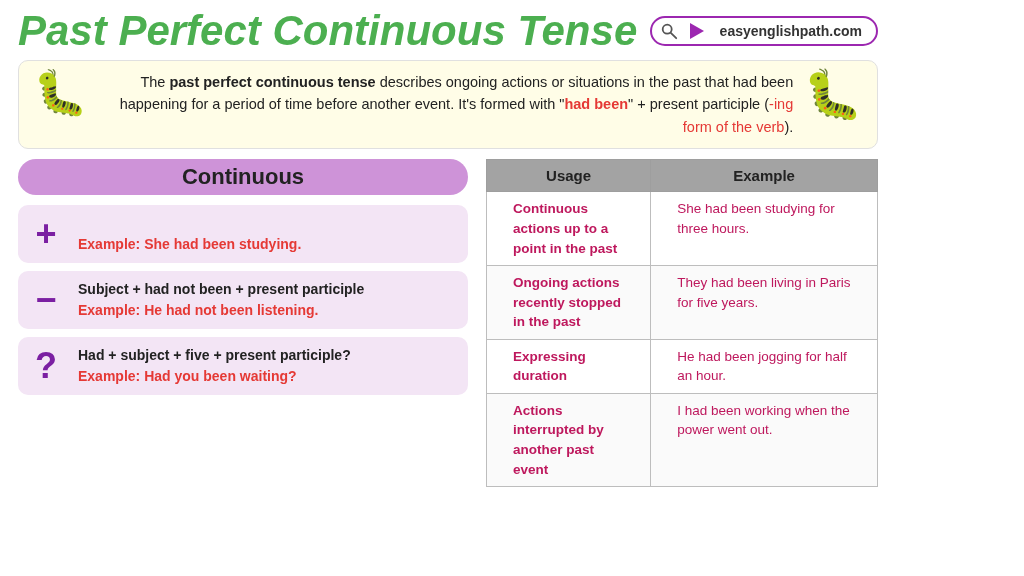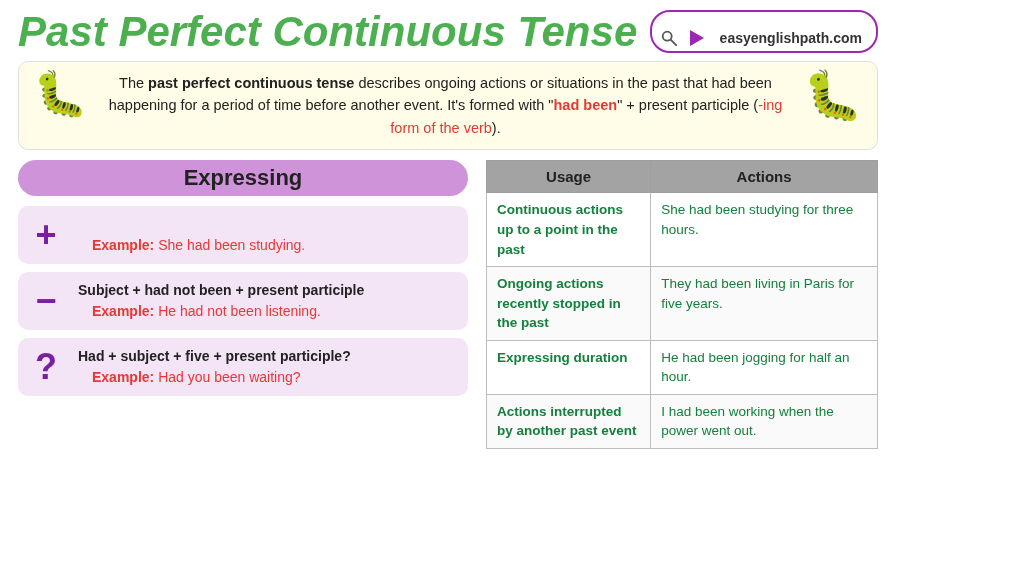--- a/index.html
+++ b/index.html
@@ -30,21 +30,21 @@
       font-weight: 900;
       color: #4CAF50;
       font-style: italic;
       line-height: 1;
     }
     .website-badge {
       display: flex;
       align-items: center;
       border: 2px solid #9c27b0;
       border-radius: 20px;
-      padding: 17px 14px 4px 8px;
+      padding: 4px 14px 4px 8px;
       background: #fff;
       gap: 12px;
     }
     .website-text {
       font-size: 14px;
       font-weight: bold;
       color: #333;
     }
     .search-icon-svg {
       width: 18px; height: 18px;
@@ -71,21 +71,21 @@
     .worm-left {
       font-size: 44px;
       line-height: 1;
       flex-shrink: 0;
     }
     .intro-text {
       font-size: 14.5px;
       color: #222;
       line-height: 1.55;
       flex: 1;
-      text-align: center;
+      text-align: right;
     }
     .intro-text b { color: #222; }
     .intro-text .had-been { color: #e53935; font-weight: bold; }
     .intro-text .ing-form { color: #e53935; }
     .worm-right {
       font-size: 48px;
       line-height: 1;
       flex-shrink: 0;
     }
 
@@ -129,22 +129,22 @@
       min-width: 36px;
       text-align: center;
       line-height: 1;
     }
     .structure-text {
       font-size: 14px;
       color: #222;
       line-height: 1.5;
     }
     .structure-text b { color: #222; }
-    .structure-text .example-label { color: #e53935; font-weight: bold; margin-left: 14px; }
-    .structure-text .example-val { color: #e53935; }
+    .structure-text .example-label { color: #e53935; font-weight: bold; }
+    .structure-text .example-val { color: #e53935; font-weight: bold; }
 
     
     .usage-table-panel {
       flex: 1;
     }
     .usage-table {
       width: 100%;
       border-collapse: collapse;
       font-size: 13.5px;
     }
@@ -152,23 +152,23 @@
       background: #a3a3a3;
       color: #222;
       font-weight: bold;
       font-size: 15px;
       padding: 7px 10px;
       border: 1px solid #9e9e9e;
       text-align: center;
     }
     .usage-table td {
       border: 1px solid #bdbdbd;
-      padding: 7px 10px;
+      padding: 7px 26px;
       vertical-align: top;
-      color: #15803d;
+      color: #be185d;
       line-height: 1.45;
     }
     .usage-table td:first-child {
       font-weight: bold;
       background: #fff;
       width: 42%;
     }
     .usage-table td:last-child {
       background: #fff;
     }
@@ -200,21 +200,21 @@
       The <b>past perfect continuous tense</b> describes ongoing actions or situations in
       the past that had been happening for a period of time before another event. It's
       formed with "<span class="had-been">had been</span>" + present participle (<span class="ing-form">-ing form of the verb</span>).
     </div>
     <div class="worm-right">🐛</div>
   </div>
 
   <div class="bottom-section">
 
     <div class="structures-panel">
-      <div class="structures-title">Expressing</div>
+      <div class="structures-title">Continuous</div>
 
       
       <div class="structure-row">
         <div class="symbol">+</div>
         <div class="structure-text">
           <br>
           <span class="example-label">Example:</span>
           <span class="example-val">She had been studying.</span>
         </div>
       </div>
@@ -238,21 +238,21 @@
           <span class="example-val">Had you been waiting?</span>
         </div>
       </div>
     </div>
 
     <div class="usage-table-panel">
       <table class="usage-table">
         <thead>
           <tr>
             <th>Usage</th>
-            <th>Actions</th>
+            <th>Example</th>
           </tr>
         </thead>
         <tbody>
           <tr>
             <td>Continuous actions up to a point in the past</td>
             <td>She had been studying for three hours.</td>
           </tr>
           <tr>
             <td>Ongoing actions recently stopped in the past</td>
             <td>They had been living in Paris for five years.</td>

